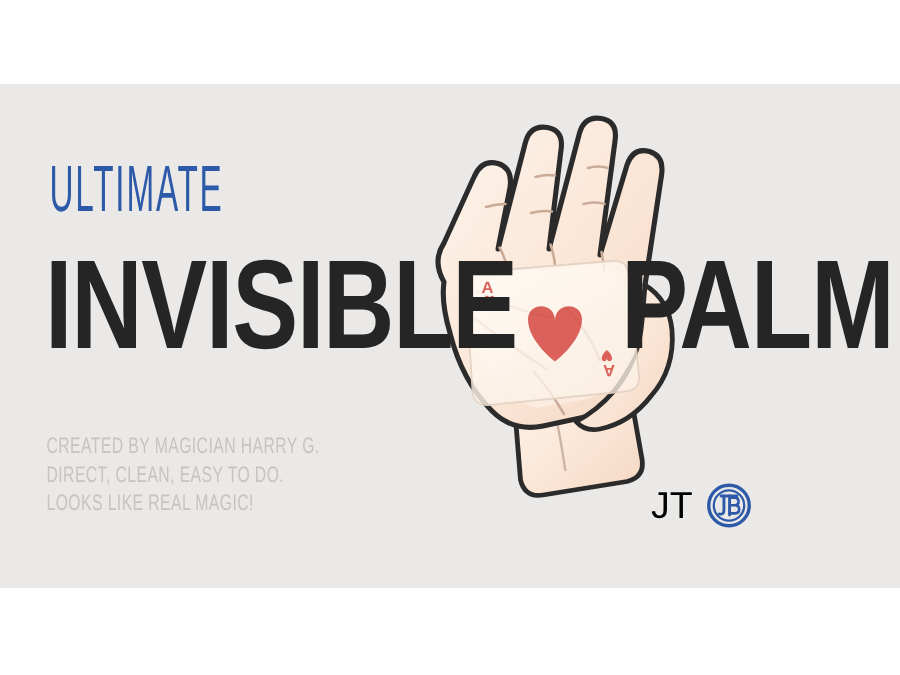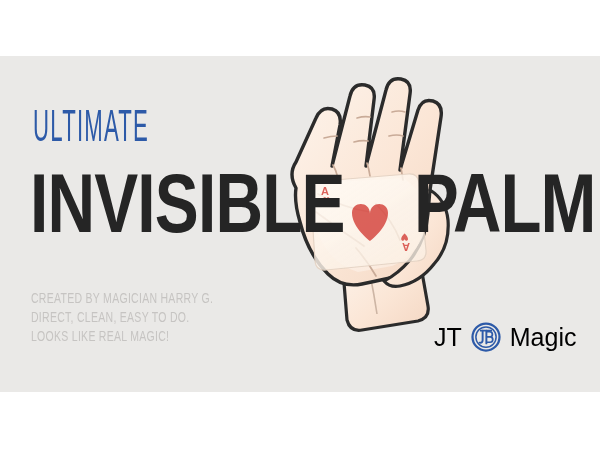--- a/index.html
+++ b/index.html
@@ -234,17 +234,16 @@
           <path d="M15.5,11.5 L15.5,24 Q15.5,28.5 11.5,27.5" fill="none" stroke="#2d5aa8" stroke-width="2.6" stroke-linecap="round"></path>
 
           <path d="M13,11.5 L27,11.5" fill="none" stroke="#2d5aa8" stroke-width="2.6" stroke-linecap="round"></path>
           <path d="M20.5,11.5 L20.5,28.5" fill="none" stroke="#2d5aa8" stroke-width="2.6" stroke-linecap="round"></path>
 
           <path d="M21,13 L25,13 Q28.5,13 28.5,16.5 Q28.5,19.8 25,19.8
                    L21,19.8 L25.5,19.8 Q29,19.8 29,23.4 Q29,27 25.5,27 L21,27" fill="none" stroke="#2d5aa8" stroke-width="2.3" stroke-linejoin="round"></path>
         </svg>
       </span>
 
-      <span class="brand-word">Magic</span>
     </div>
 
   </div>
 </div>
 
 </body></html>

